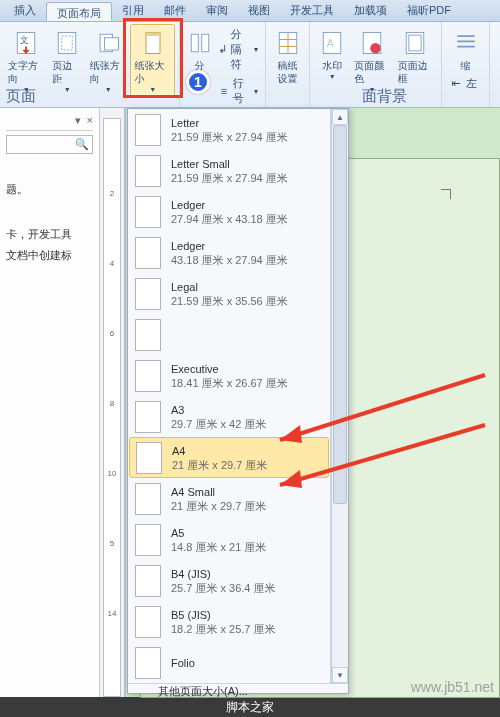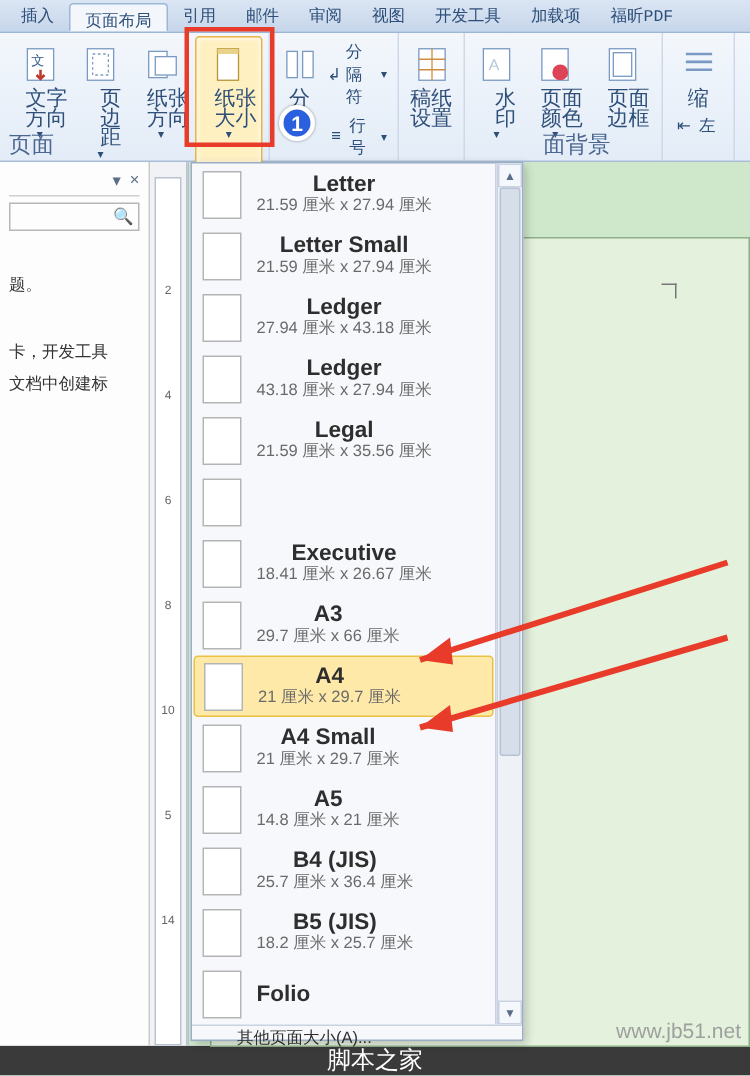--- a/index.html
+++ b/index.html
@@ -17,21 +17,20 @@
     height: 22px;
     display: flex;
     background: linear-gradient(#dbe6f4, #c6d6ea);
     border-bottom: 1px solid #9cb6d6;
     padding-left: 4px;
   }
   .tab {
     padding: 3px 10px 0 10px;
     color: #2e4f79;
     cursor: default;
-    font-family: Liberation Mono, monospace;
   }
   .tab.active {
     background: #f3f7fc;
     border: 1px solid #9cb6d6;
     border-bottom: 1px solid #f3f7fc;
     border-radius: 3px 3px 0 0;
     margin-top: 2px;
     font-weight: 400;
   }
   .ribbon {
@@ -62,21 +61,21 @@
     background: #fff0c1;
     border: 1px solid #e8b44b;
     box-shadow: inset 0 0 4px #fff;
   }
   .rbtn .ic {
     width: 32px; height: 32px;
     display:flex; align-items:center; justify-content:center;
   }
   .ic svg { width: 28px; height: 28px; }
   .rbtn span.lbl {
-    font-size: 14px; color: #2e4f79; text-align:right; line-height:13px;
+    font-size: 10px; color: #2e4f79; text-align:left; line-height:13px;
   }
   .drop-caret { font-size:8px; color:#2e4f79; }
   .small-stack { display:flex; flex-direction:column; gap:2px; padding-top:2px; }
   .small-item { display:flex; align-items:center; gap:3px; font-size:11px; color:#2e4f79; padding:1px 3px;}
   .small-ic { width:14px; height:14px; display:inline-flex; align-items:center; justify-content:center; }
 
   
   .red-rect {
     position:absolute;
     top:18px; left:123px; width:60px; height:80px;
@@ -163,21 +162,21 @@
     border-radius:3px;
     margin: 0 1px;
   }
   .dd-thumb {
     width:26px; height:32px;
     border:1px solid #b4b4b4; background:#fff;
     margin-right:10px;
     flex:0 0 auto;
   }
   .dd-text { display:flex; flex-direction:column; line-height:14px;}
-  .dd-name { font-size:15px; font-weight:700; color:#2e2e2e;text-align:center;}
+  .dd-name { font-size:11px; font-weight:400; color:#2e2e2e;}
   .dd-dim  { font-size:11px; color:#6a6a6a;}
   .dd-scrollbar {
     width:17px;
     background:#eef2f7;
     display:flex; flex-direction:column;
     border-left:1px solid #c8d2e0;
   }
   .sbtn { height:16px; background:#f4f7fb; border:1px solid #c8d2e0; display:flex;align-items:center;justify-content:center;font-size:8px;color:#5a6e88;}
   .strack { flex:1; position:relative; }
   .sthumb { position:absolute; left:1px; right:1px; top:0; height:70%; background:#d6deea; border:1px solid #b7c3d4; border-radius:2px;}
@@ -203,21 +202,21 @@
   }
   .arrow { position:absolute; z-index:19; }
   .arrow line { stroke:#e83b2a; stroke-width:4; }
   .arrow polygon { fill:#e83b2a; }
 
   .watermark {
     position:absolute; right:6px; bottom:22px;
     font-size:14px; color:#9ea0a0; z-index:30;
     font-family: sans-serif;
   }
-  .footer { height:20px; background:#3a3a3a; color:#fff; font-size:16px; display:flex;align-items:center;justify-content:center;}
+  .footer { height:20px; background:#3a3a3a; color:#fff; font-size:12px; display:flex;align-items:center;justify-content:center;}
 
   .grplabel {
     position:absolute;
     bottom:1px;
     font-size:15px;
     color:#4b6690;
     text-align:left;
   }
 </style>
 </head>
@@ -467,21 +466,21 @@
           <div class="dd-thumb"></div>
           <div class="dd-text">
             <div class="dd-name">Executive</div>
             <div class="dd-dim">18.41 厘米 x 26.67 厘米</div>
           </div>
         </div>
         <div class="dd-item">
           <div class="dd-thumb"></div>
           <div class="dd-text">
             <div class="dd-name">A3</div>
-            <div class="dd-dim">29.7 厘米 x 66 厘米</div>
+            <div class="dd-dim">29.7 厘米 x 42 厘米</div>
           </div>
         </div>
         <div class="dd-item sel">
           <div class="dd-thumb"></div>
           <div class="dd-text">
             <div class="dd-name">A4</div>
             <div class="dd-dim">21 厘米 x 29.7 厘米</div>
           </div>
         </div>
         <div class="dd-item">

